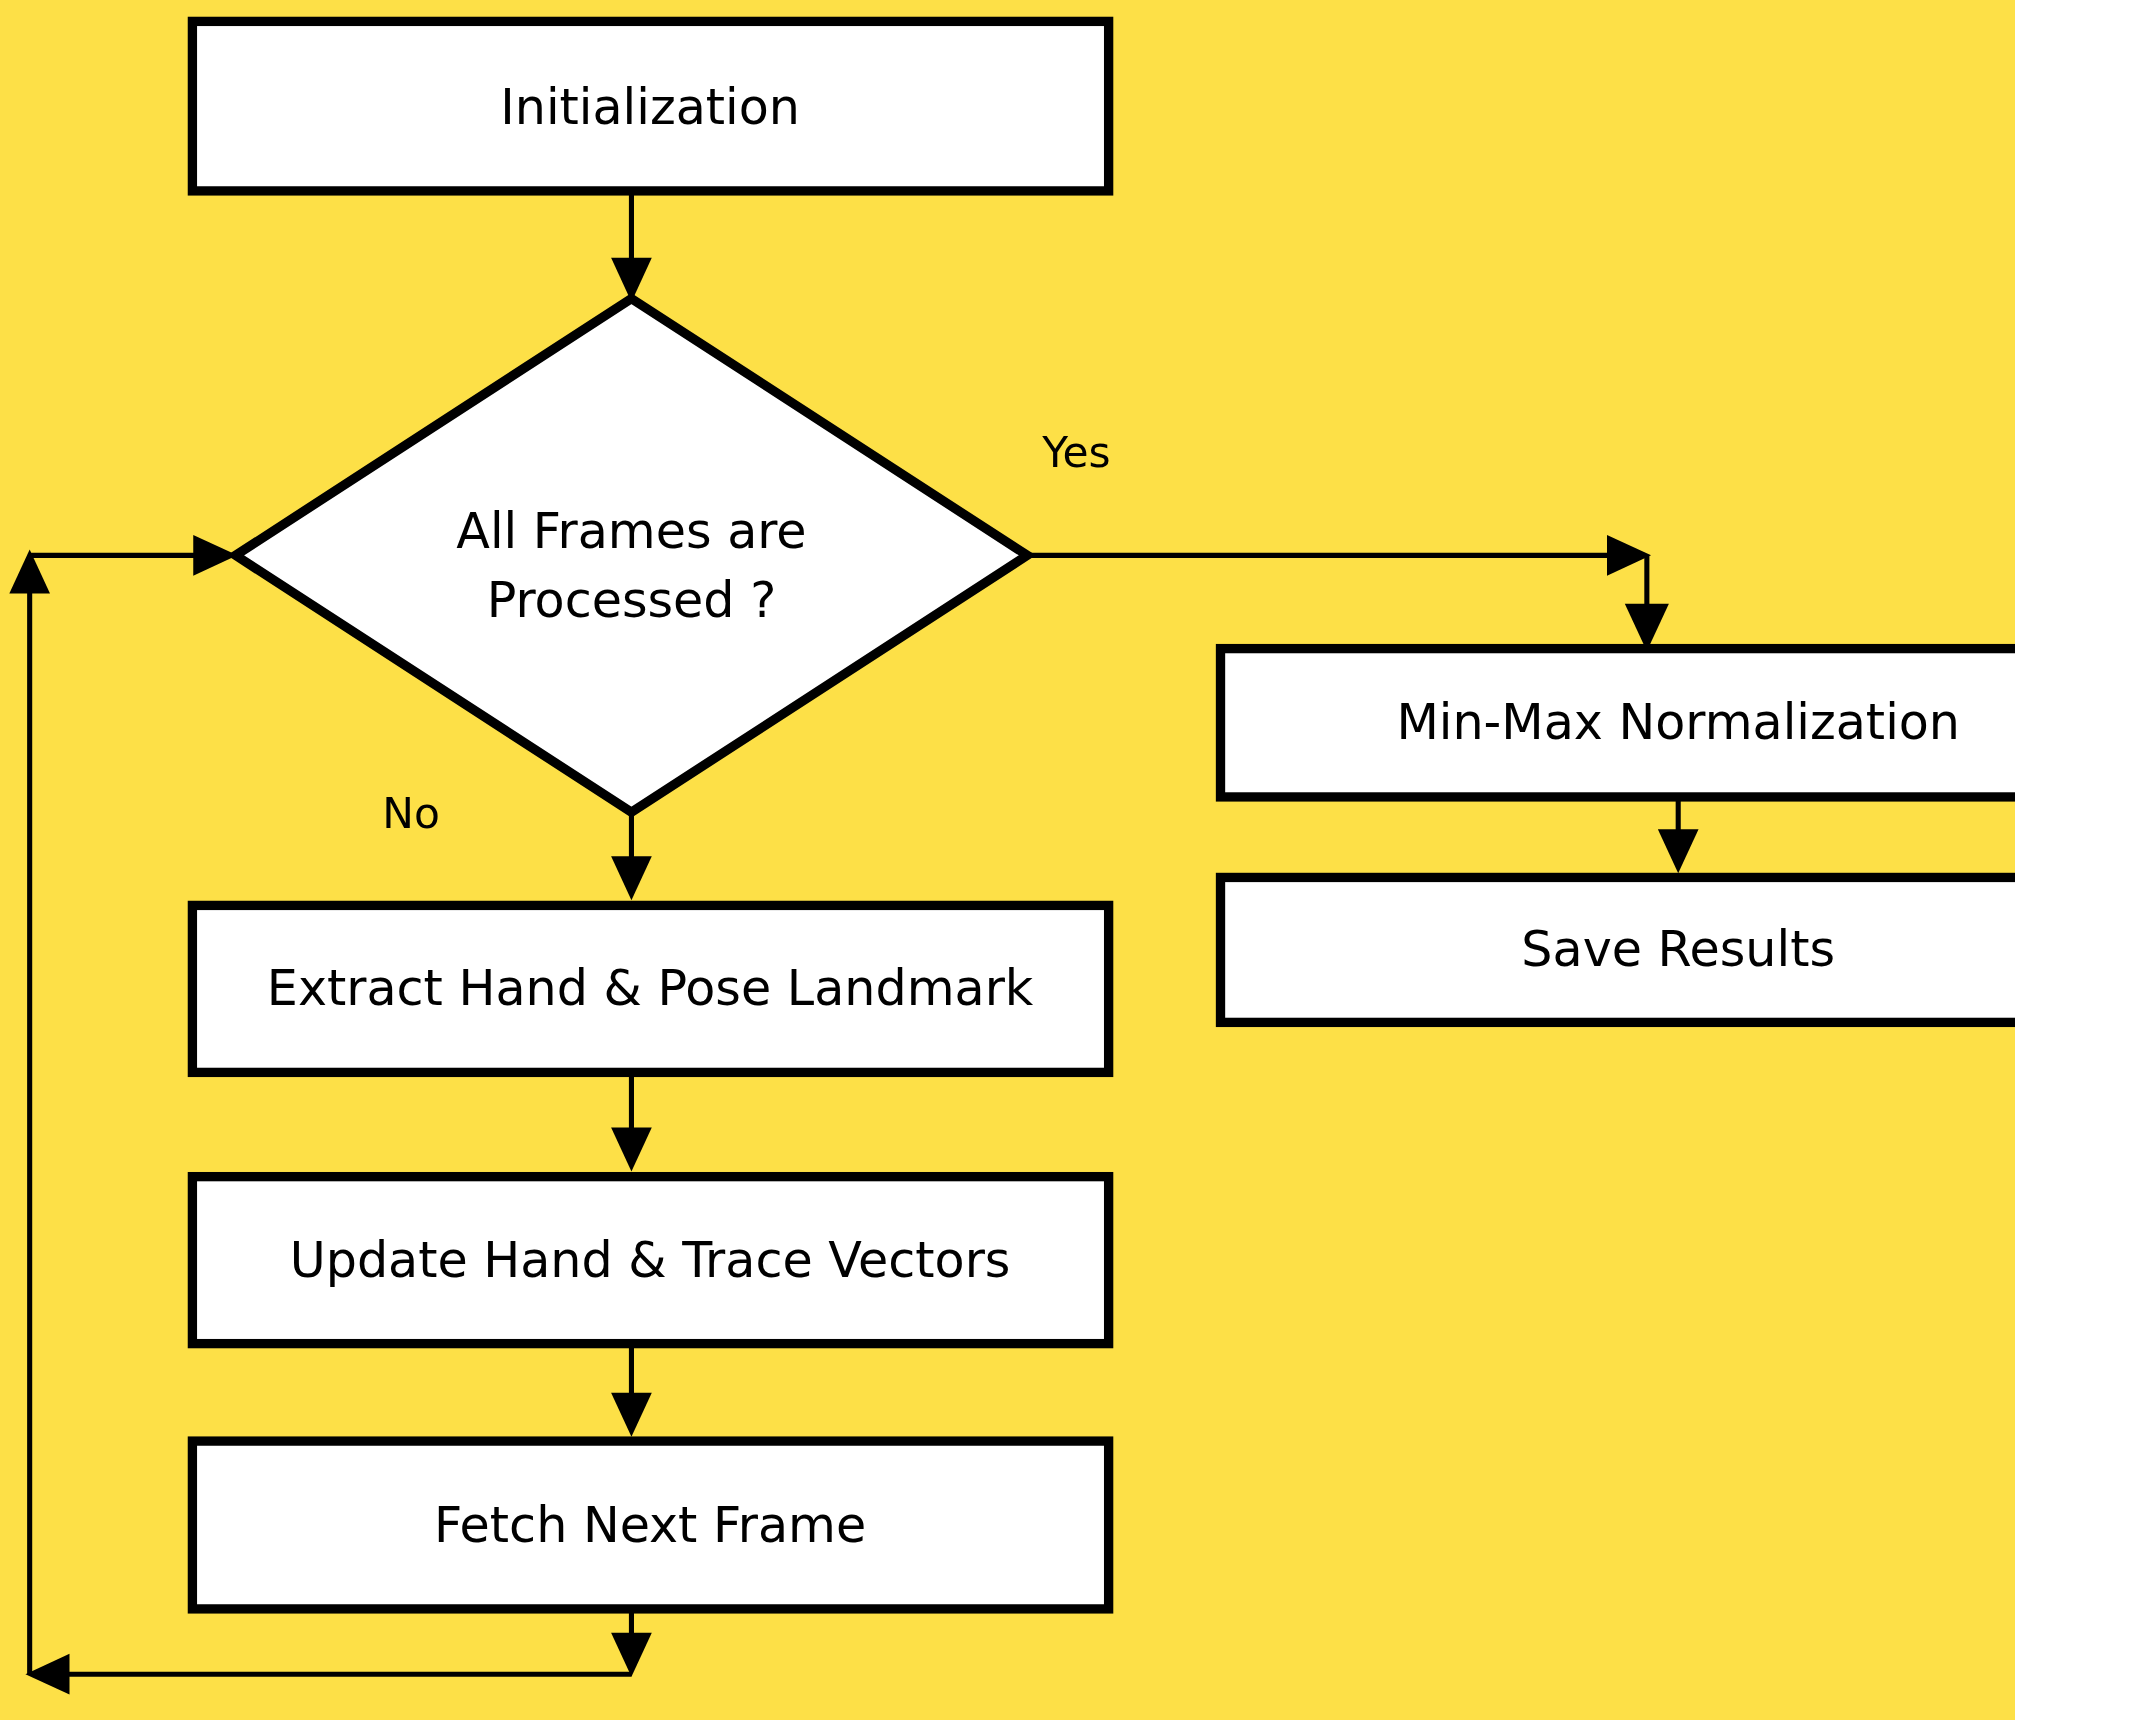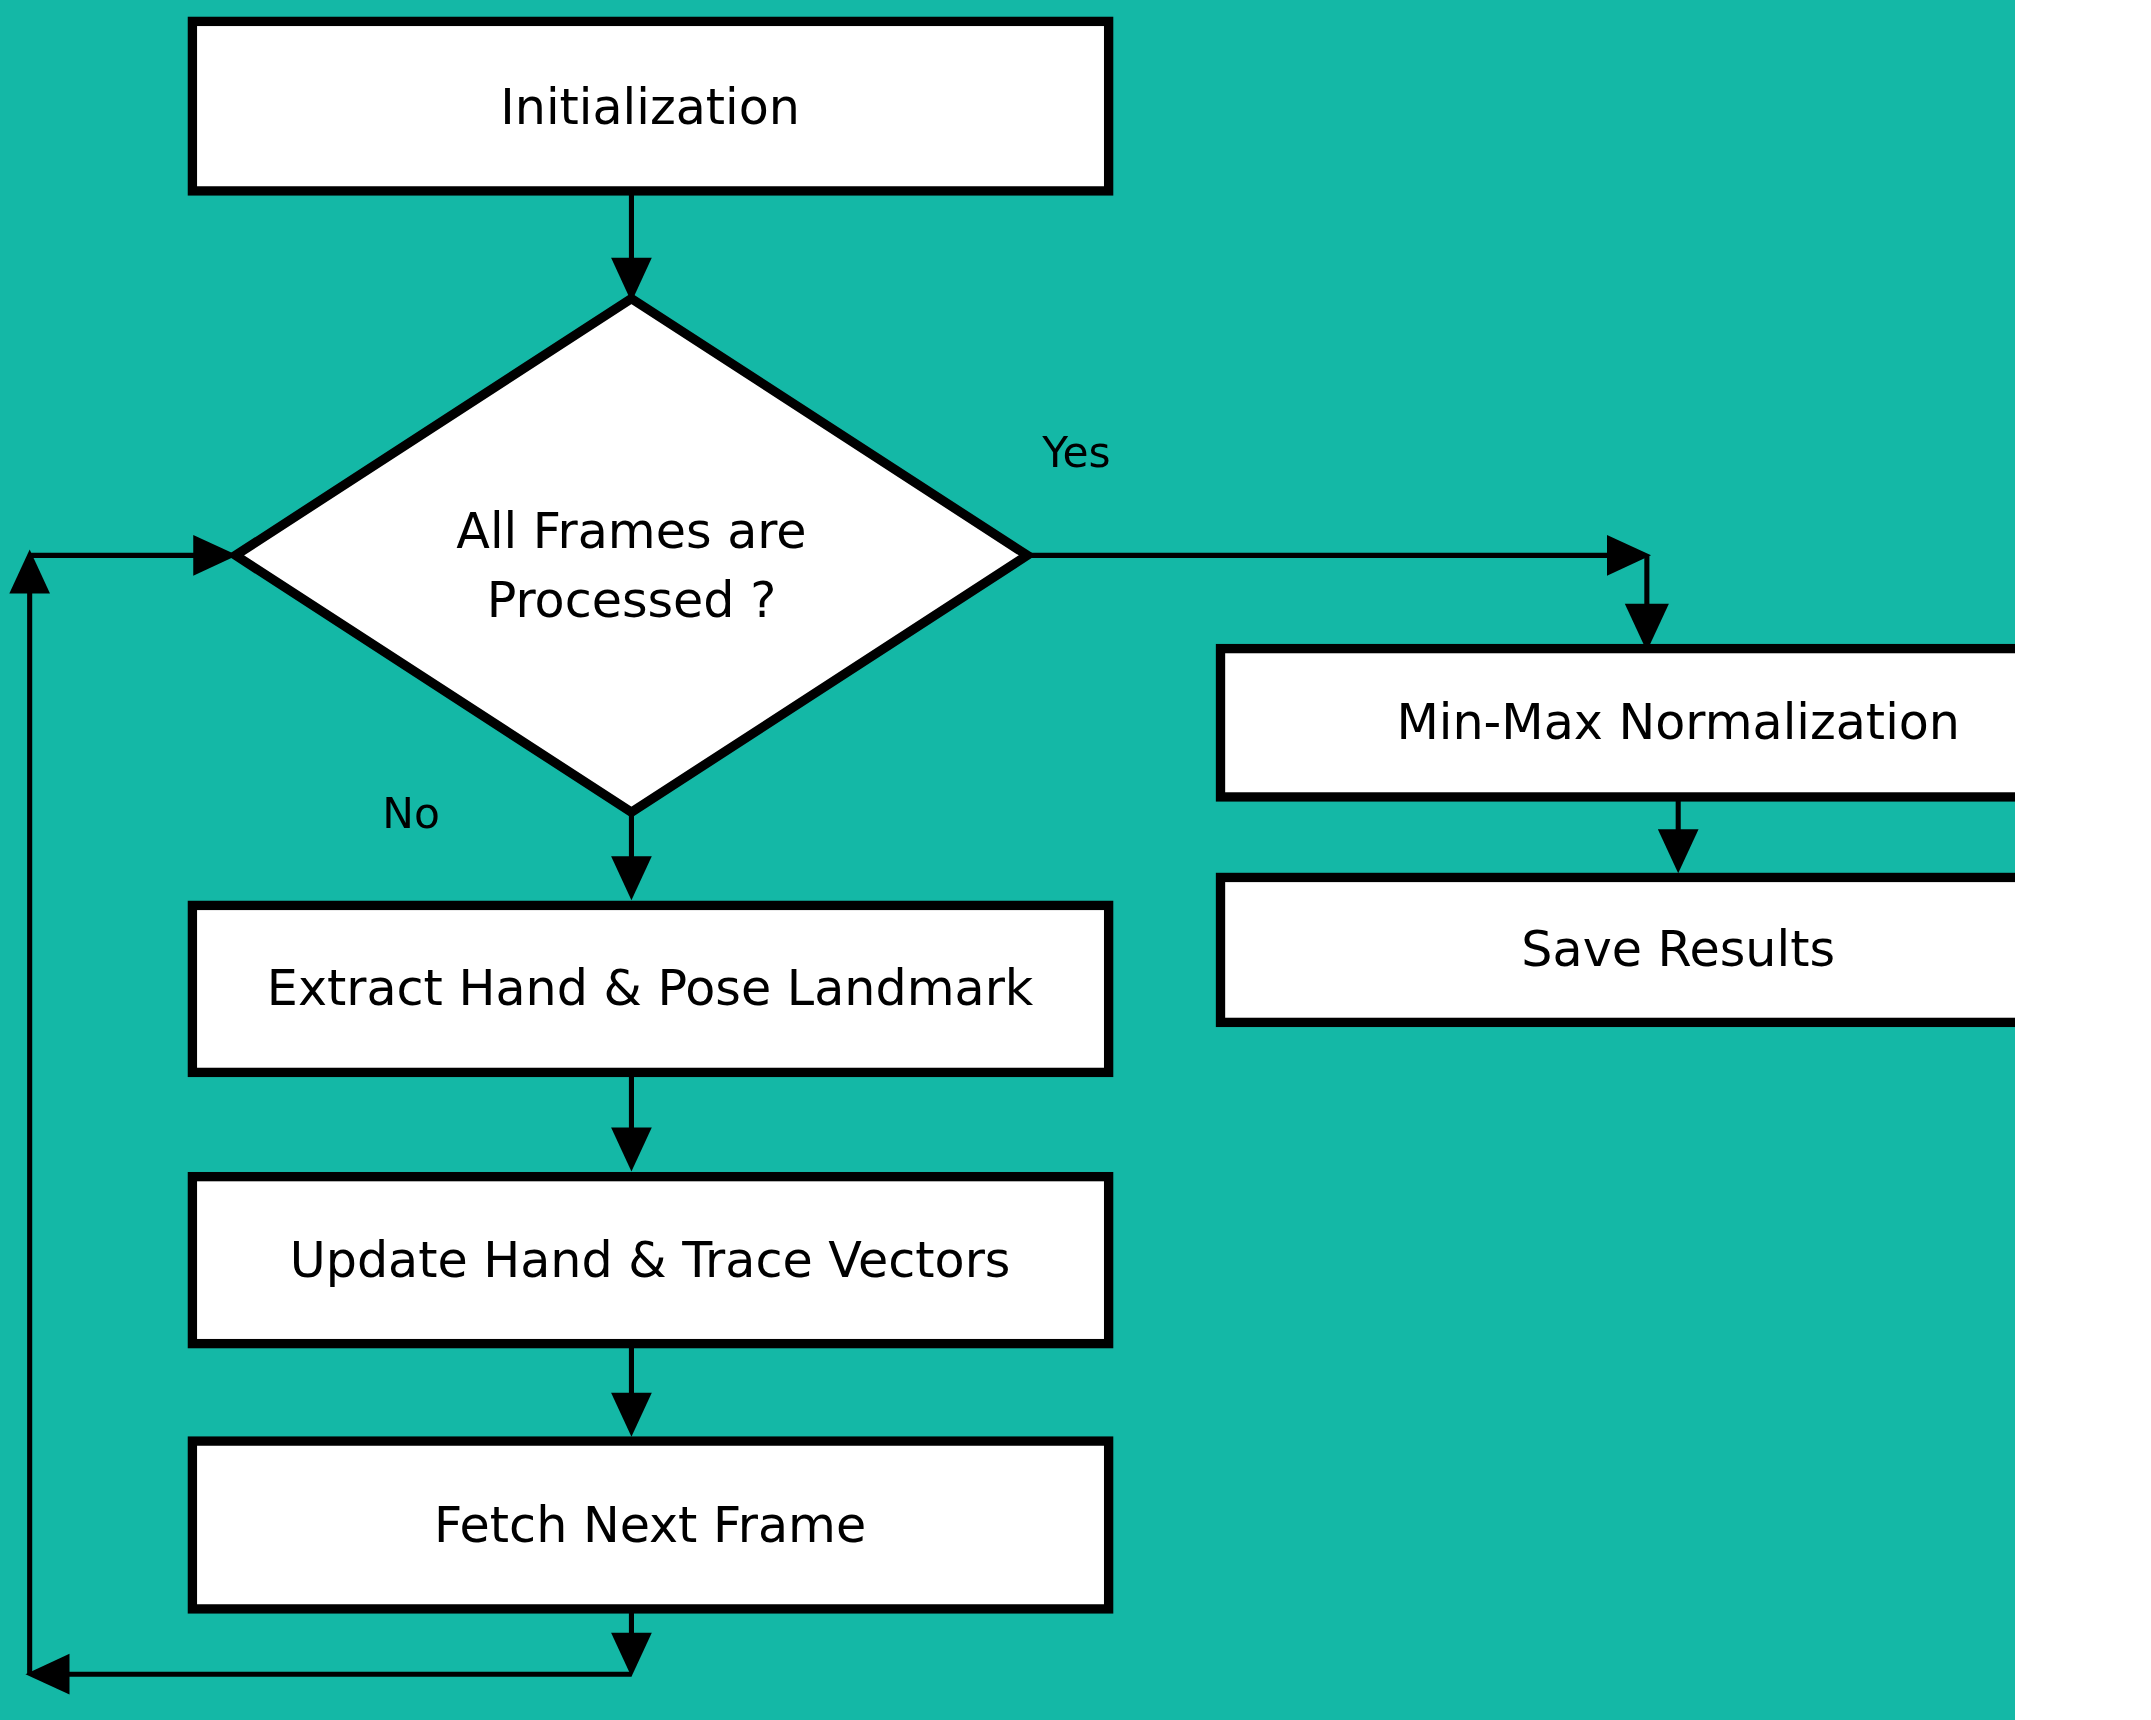--- a/index.html
+++ b/index.html
@@ -4,21 +4,21 @@
 <style>
   html, body {
     margin: 0;
     padding: 0;
     background: #ffffff;
   }
   #page {
     position: relative;
     width: 2015px;
     height: 1721px;
-    background: #14b8a6;
+    background: #fde047;
     overflow: hidden;
   }
   svg.flow {
     position: absolute;
     top: 0;
     left: 0;
     width: 2152px;
     height: 1721px;
   }
   .node-rect {

